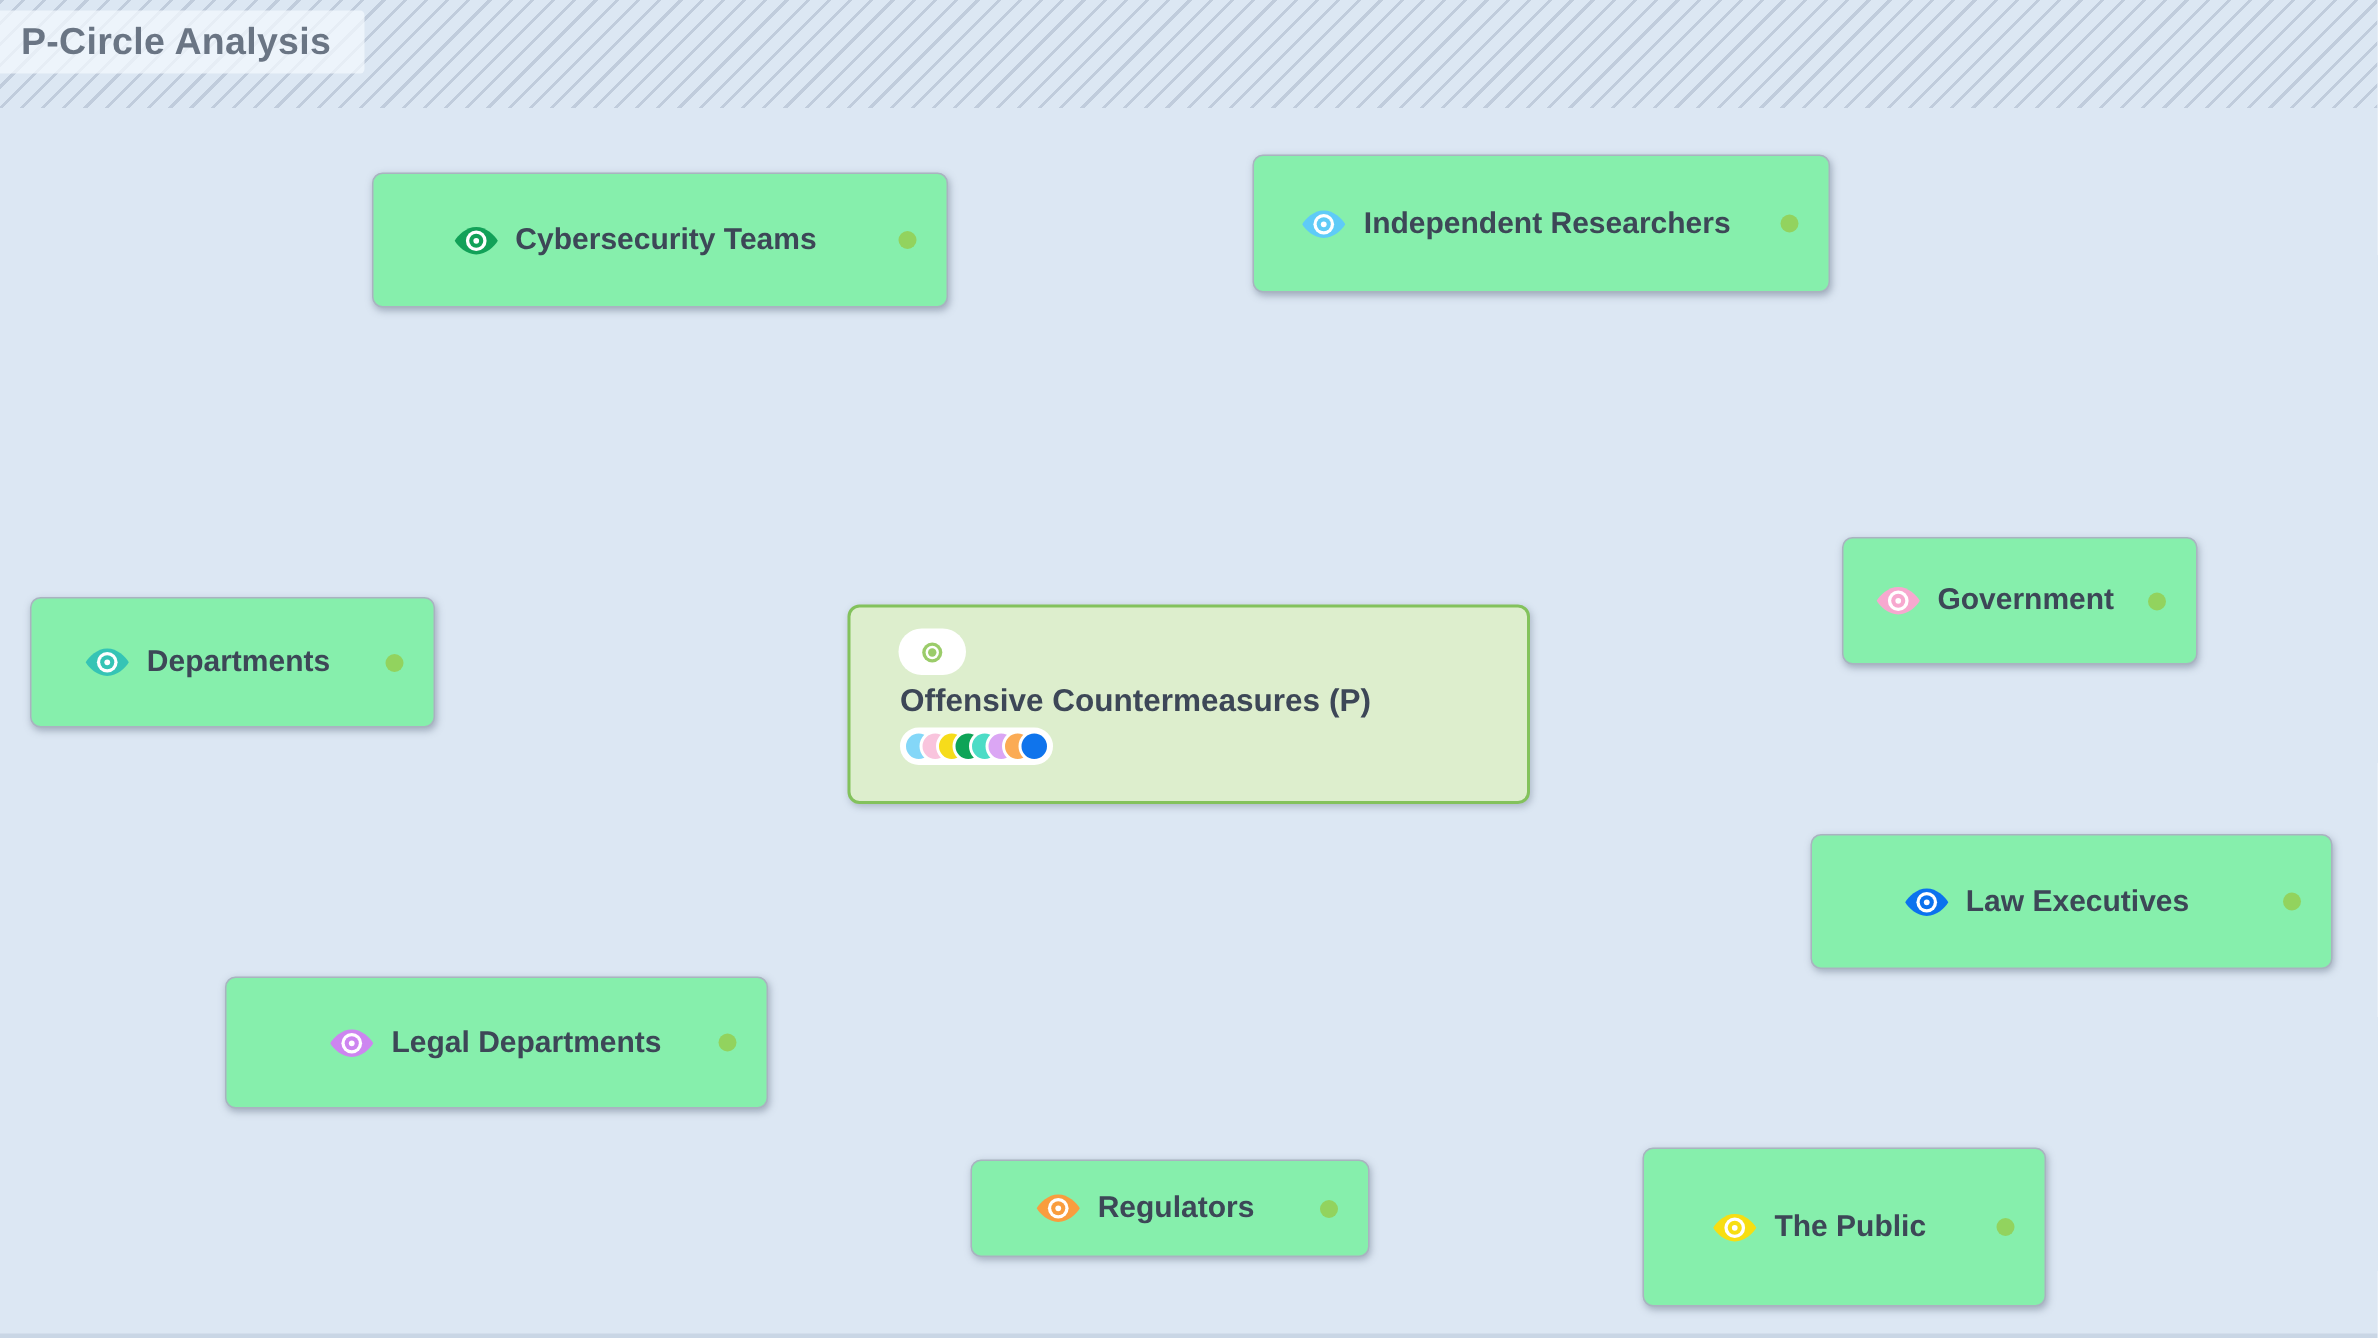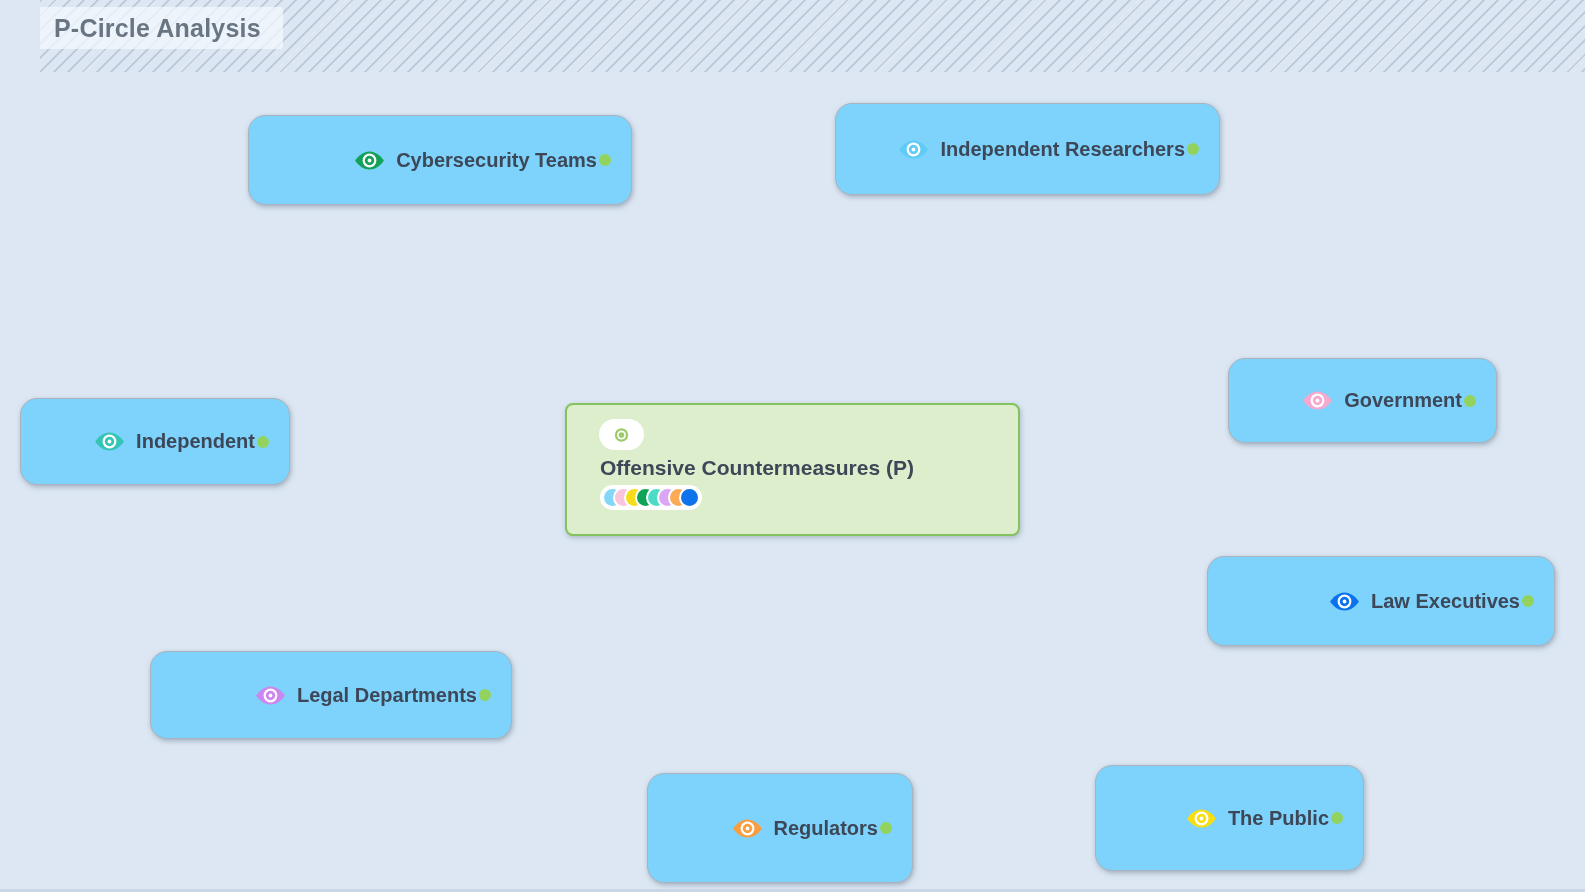--- a/index.html
+++ b/index.html
@@ -11,39 +11,38 @@
     font-family:"Liberation Sans", sans-serif;
     -webkit-font-smoothing:antialiased;
   }
   
   .header-band{
     position:absolute;left:0;top:0;right:0;height:72px;
     background-image:repeating-linear-gradient(
       135deg,
       rgba(169,182,201,0.55) 0px, rgba(169,182,201,0.55) 2px,
       transparent 2px, transparent 10px);
-    margin-left:40px;
   }
   .title-chip{
     position:absolute;left:0;top:7px;height:42px;
     display:flex;align-items:center;
     padding:0 22px 0 14px;
     background:rgba(243,248,253,0.75);
     border-radius:0 3px 3px 0;
     font-size:25px;font-weight:bold;color:#6a7584;
     letter-spacing:0.2px;white-space:nowrap;
   }
   
   .card{
     position:absolute;
-    background:#7dd3fc;
+    background:#86efac;
     border:1px solid var(--card-border,#a9b3c0);
-    border-radius:17px;
+    border-radius:7px;
     box-shadow:1px 2px 5px rgba(104,118,138,0.5);
-    display:flex;align-items:center;justify-content:flex-end;
+    display:flex;align-items:center;justify-content:center;
     box-sizing:border-box;
     cursor:pointer;
   }
   .card-inner{display:flex;align-items:center;padding-right:34px;}
   .eye{width:31px;height:23px;margin-right:11px;flex:none;display:inline-flex;}
   .eye svg{width:100%;height:100%;}
   .label{font-size:20px;font-weight:bold;color:var(--text,#3d4757);white-space:nowrap;}
   .dot{
     position:absolute;right:20px;top:50%;transform:translateY(-50%);
     width:12px;height:12px;border-radius:50%;
@@ -125,25 +124,25 @@
       <div class="card" style="left: 20px; top: 398px; width: 270px; height: 87px;">
     <div class="card-inner">
       <span class="eye">
             <svg viewBox="0 0 32 24" xmlns="http://www.w3.org/2000/svg">
     <path d="M16 2.5 C9 2.5 3.3 8.2 1 12 C3.3 15.8 9 21.5 16 21.5 C23 21.5 28.7 15.8 31 12 C28.7 8.2 23 2.5 16 2.5 Z" fill="#35c4b5"></path>
     <circle cx="16" cy="12" r="7.2" fill="#ffffff"></circle>
     <circle cx="16" cy="12" r="4.9" fill="#35c4b5"></circle>
     <circle cx="16" cy="12" r="2.0" fill="#ffffff"></circle>
   </svg>
           </span>
-      <span class="label">Independent</span>
-    </div>
-    <span class="dot" style="background: rgb(146, 211, 94);"></span>
-  </div>
-      <div class="card" style="left: 1228px; top: 358px; width: 269px; height: 85px;">
+      <span class="label">Departments</span>
+    </div>
+    <span class="dot" style="background: rgb(146, 211, 94);"></span>
+  </div>
+      <div class="card" style="left: 1228px; top: 358px; width: 237px; height: 85px;">
     <div class="card-inner">
       <span class="eye">
             <svg viewBox="0 0 32 24" xmlns="http://www.w3.org/2000/svg">
     <path d="M16 2.5 C9 2.5 3.3 8.2 1 12 C3.3 15.8 9 21.5 16 21.5 C23 21.5 28.7 15.8 31 12 C28.7 8.2 23 2.5 16 2.5 Z" fill="#f7a8cf"></path>
     <circle cx="16" cy="12" r="7.2" fill="#ffffff"></circle>
     <circle cx="16" cy="12" r="4.9" fill="#f7a8cf"></circle>
     <circle cx="16" cy="12" r="2.0" fill="#ffffff"></circle>
   </svg>
           </span>
       <span class="label">Government</span>
@@ -171,21 +170,21 @@
     <path d="M16 2.5 C9 2.5 3.3 8.2 1 12 C3.3 15.8 9 21.5 16 21.5 C23 21.5 28.7 15.8 31 12 C28.7 8.2 23 2.5 16 2.5 Z" fill="#cd85f0"></path>
     <circle cx="16" cy="12" r="7.2" fill="#ffffff"></circle>
     <circle cx="16" cy="12" r="4.9" fill="#cd85f0"></circle>
     <circle cx="16" cy="12" r="2.0" fill="#ffffff"></circle>
   </svg>
           </span>
       <span class="label">Legal Departments</span>
     </div>
     <span class="dot" style="background: rgb(146, 211, 94);"></span>
   </div>
-      <div class="card" style="left: 647px; top: 773px; width: 266px; height: 110px;">
+      <div class="card" style="left: 647px; top: 773px; width: 266px; height: 65px;">
     <div class="card-inner">
       <span class="eye">
             <svg viewBox="0 0 32 24" xmlns="http://www.w3.org/2000/svg">
     <path d="M16 2.5 C9 2.5 3.3 8.2 1 12 C3.3 15.8 9 21.5 16 21.5 C23 21.5 28.7 15.8 31 12 C28.7 8.2 23 2.5 16 2.5 Z" fill="#f99d3e"></path>
     <circle cx="16" cy="12" r="7.2" fill="#ffffff"></circle>
     <circle cx="16" cy="12" r="4.9" fill="#f99d3e"></circle>
     <circle cx="16" cy="12" r="2.0" fill="#ffffff"></circle>
   </svg>
           </span>
       <span class="label">Regulators</span>

